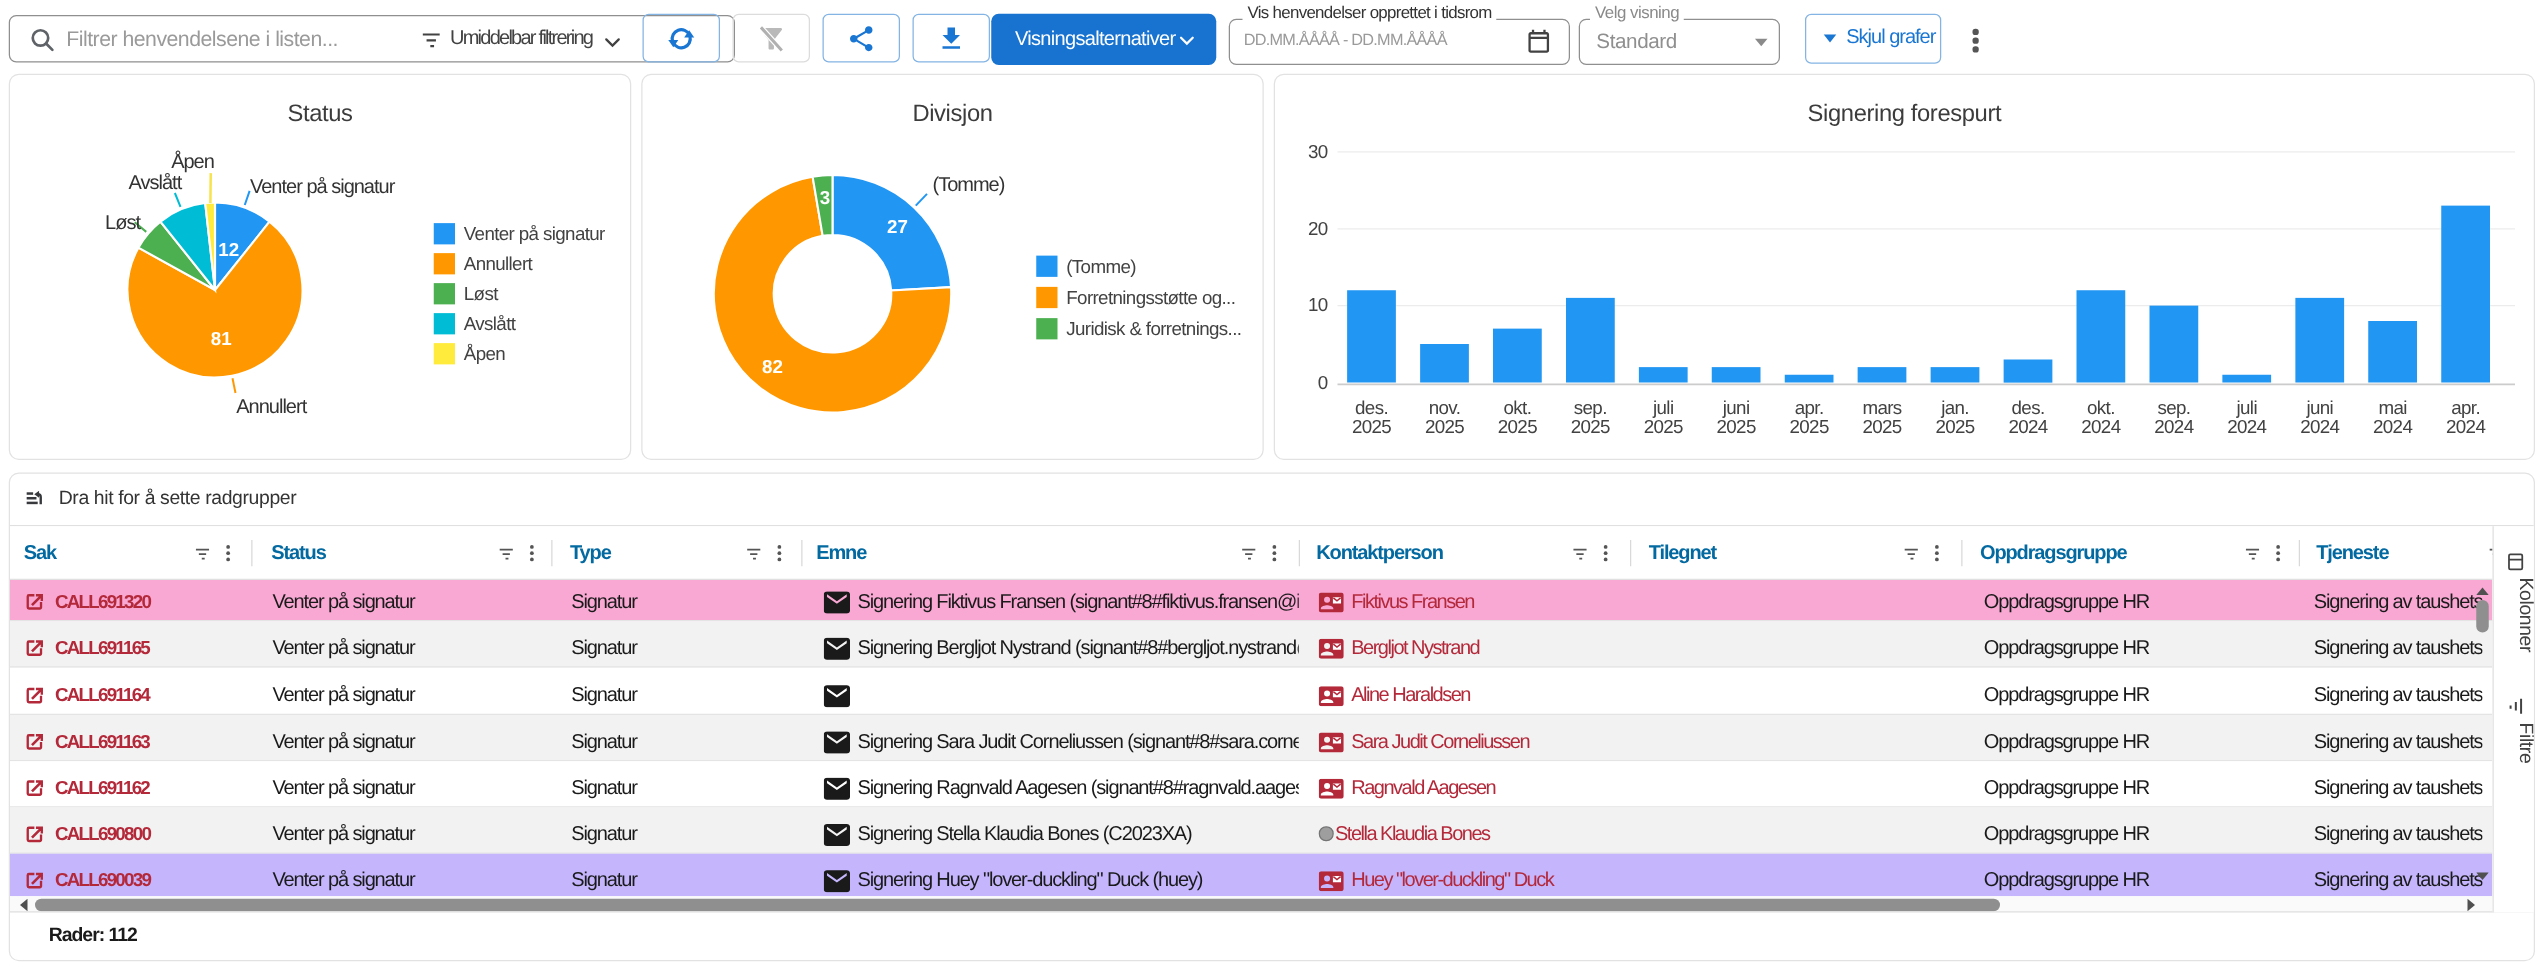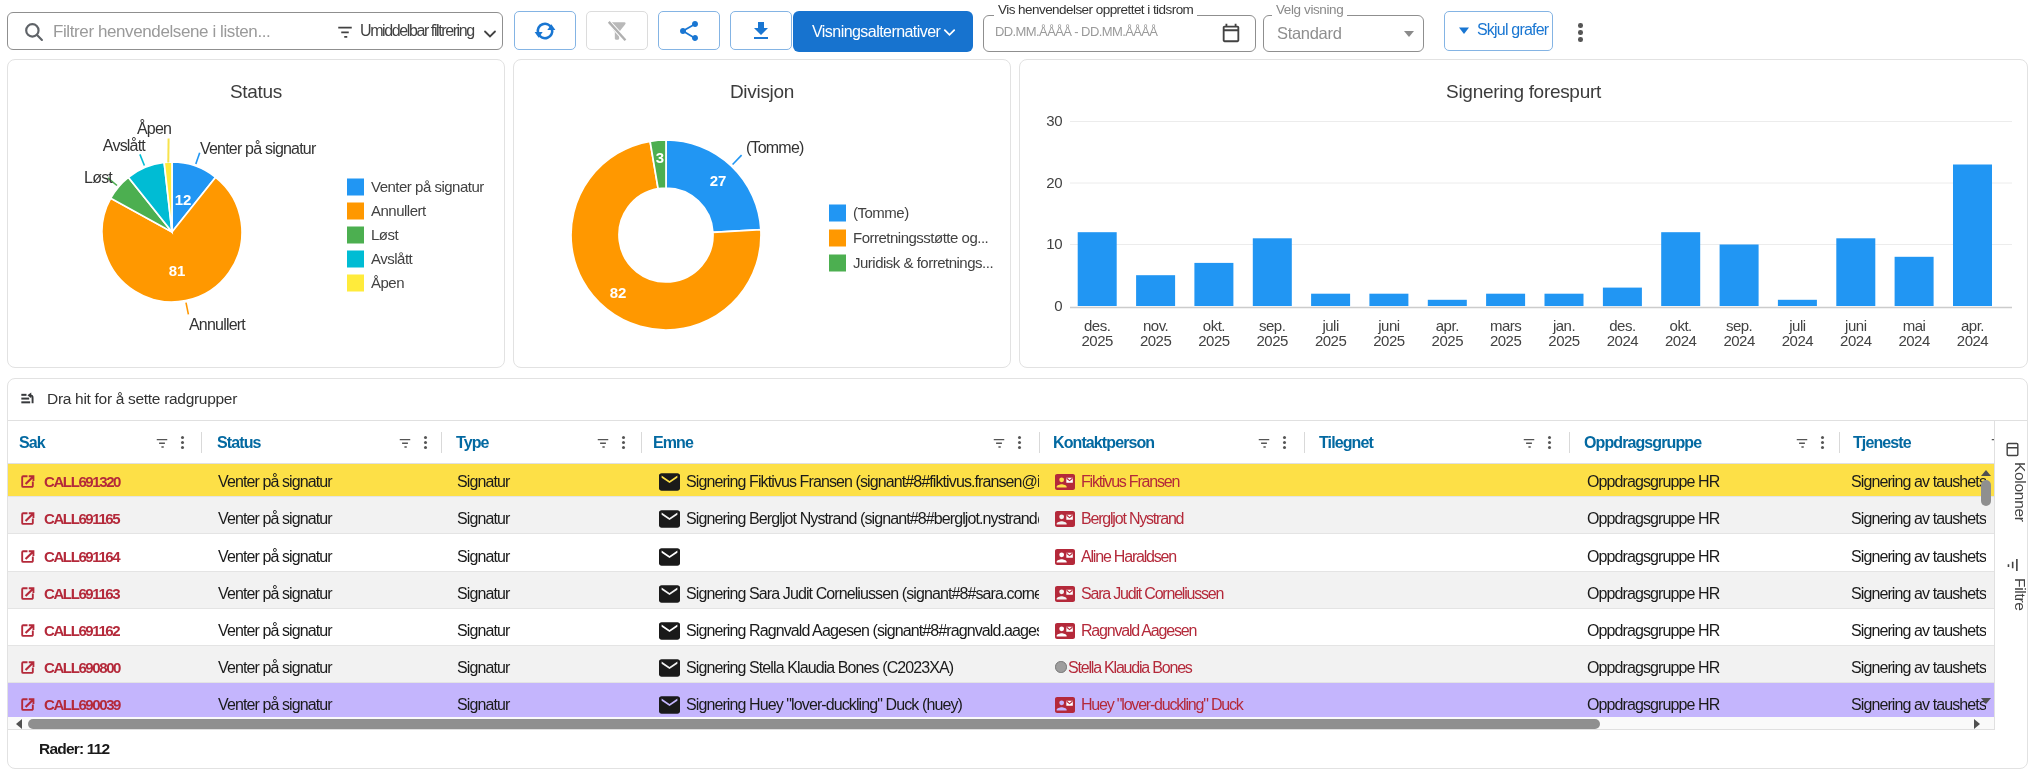--- a/index.html
+++ b/index.html
@@ -8,21 +8,21 @@
 .ctitle{position:absolute;width:100%;text-align:center;top:81px;font-size:19px;letter-spacing:-0.3px;color:#3c3c3c}
 .hcell{position:absolute;top:0;height:43px;line-height:43px;font-weight:bold;font-size:16px;letter-spacing:-0.9px;color:#0369a1}
 .hsep{position:absolute;top:11px;height:21px;width:1px;background:#d9d9d9}
 .cell{position:absolute;font-size:16px;letter-spacing:-0.9px;color:#1a1a1a;white-space:nowrap}
 .row{position:absolute;left:0;width:1986px;height:37px;overflow:hidden}
 .red{color:#b4293a;letter-spacing:-1.2px}
 .callnum{font-weight:bold;font-size:15px;letter-spacing:-1.4px;color:#b4293a}
 </style></head>
 <body>
 
-<div class="abs" style="left:7px;top:12px;width:496px;height:38px;border:1px solid #8f8f8f;border-radius:6px;">
+<div class="abs" style="left:7px;top:12px;width:581px;height:38px;border:1px solid #8f8f8f;border-radius:6px;">
   <svg class="abs" style="left:13px;top:6px" width="26" height="26" viewBox="0 0 24 24">
       <circle cx="10.5" cy="10.5" r="5.7" fill="none" stroke="#5f6368" stroke-width="2"></circle>
       <line x1="14.8" y1="14.8" x2="19.3" y2="19.3" stroke="#5f6368" stroke-width="2" stroke-linecap="round"></line>
     </svg>
   <div class="abs" style="left:45px;top:9px;font-size:17px;letter-spacing:-0.4px;color:#9a9a9a;white-space:nowrap">Filtrer henvendelsene i listen...</div>
   <svg class="abs" style="left:328px;top:10px" width="18" height="18" viewBox="0 0 24 24">
       <path fill="#424242" d="M3 5h18v2.3H3zm4 6.2h10v2.3H7zm4 6.2h4v2.3h-4z"></path>
     </svg>
   <div class="abs" style="left:352px;top:9px;font-size:16px;letter-spacing:-1.4px;color:#424242;white-space:nowrap">Umiddelbar filtrering</div>
   <svg class="abs" style="left:474px;top:13px" width="16" height="16" viewBox="0 0 16 16">
@@ -262,21 +262,21 @@
       </svg>
     <div class="abs" style="left:1813px;top:15px;width:3.4px;height:3.4px;border-radius:50%;background:#555;box-shadow:0 5px 0 #555,0 10px 0 #555"></div>
     <div class="hsep" style="left:1831px"></div>
     <div class="hcell" style="left:1845px">Tjeneste</div>
     <svg class="abs" style="left:1982px;top:15px" width="14" height="14" viewBox="0 0 24 24">
         <path fill="#555" d="M3 5h18v2.4H3zm4 6.3h10v2.4H7zm4 6.3h4v2.4h-4z"></path>
       </svg>
   </div>
 
   <div class="abs" id="tbody" style="left:0;top:85px;width:1986px;height:253px;overflow:hidden">
-    <div class="row" style="top:-3.9px;background:#fde047;border-bottom:1px solid #e4e4e4">
+    <div class="row" style="top:-3.9px;background:#f9a8d4;border-bottom:1px solid #e4e4e4">
       <svg class="abs" style="left:12px;top:14px" width="15" height="15" viewBox="0 0 24 24">
           <path fill="#b4293a" d="M19 19H5V5h7V2H5a3 3 0 0 0-3 3v14a3 3 0 0 0 3 3h14c1.65 0 3-1.35 3-3v-7h-3v7zM14 2v3h3.6l-9.9 9.9 2.4 2.4L20 7.4V11h3V2h-9z"></path>
         </svg>
       <div class="cell callnum" style="left:36px;top:13px">CALL691320</div>
       <div class="cell" style="left:210px;top:13px">Venter på signatur</div>
       <div class="cell" style="left:449px;top:13px">Signatur</div>
       <svg class="abs" style="left:651px;top:13px" width="21" height="18" viewBox="0 0 24 20">
           <path fill="#1a1a1a" d="M21 0H3C1.35 0 .01 1.1.01 2.5L0 17.5C0 18.9 1.35 20 3 20h18c1.65 0 3-1.1 3-2.5v-15C24 1.1 22.65 0 21 0zm0 5-9 6.25L3 5V2.5l9 6.25 9-6.25V5z"></path>
         </svg>
       <div class="cell" style="left:678px;top:13px;width:353px;overflow:hidden">Signering Fiktivus Fransen (signant#8#fiktivus.fransen@idfgh</div>

